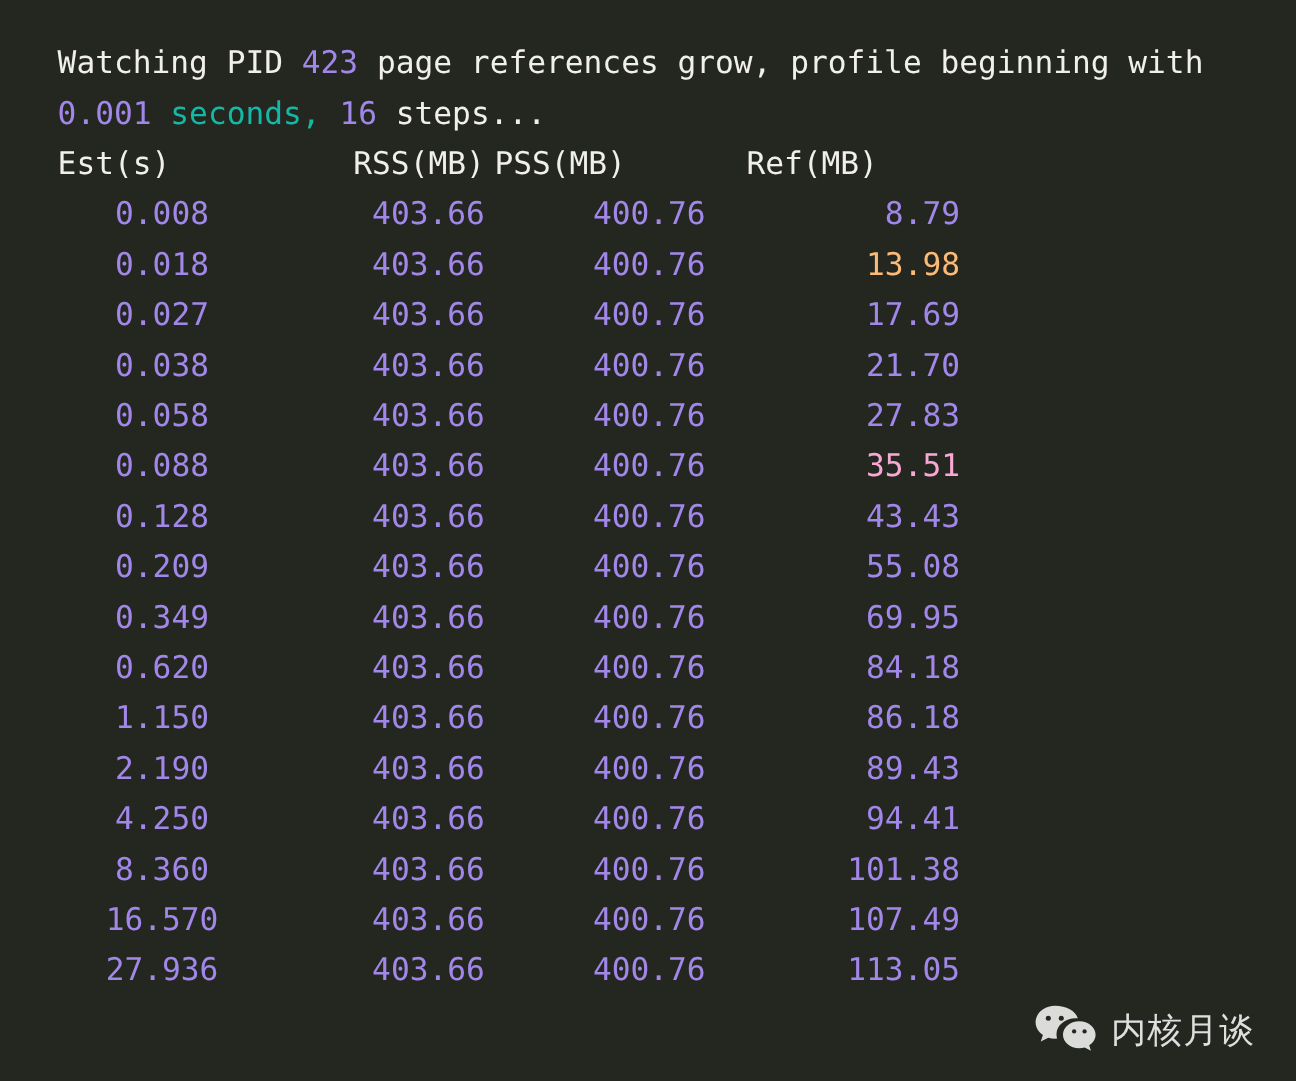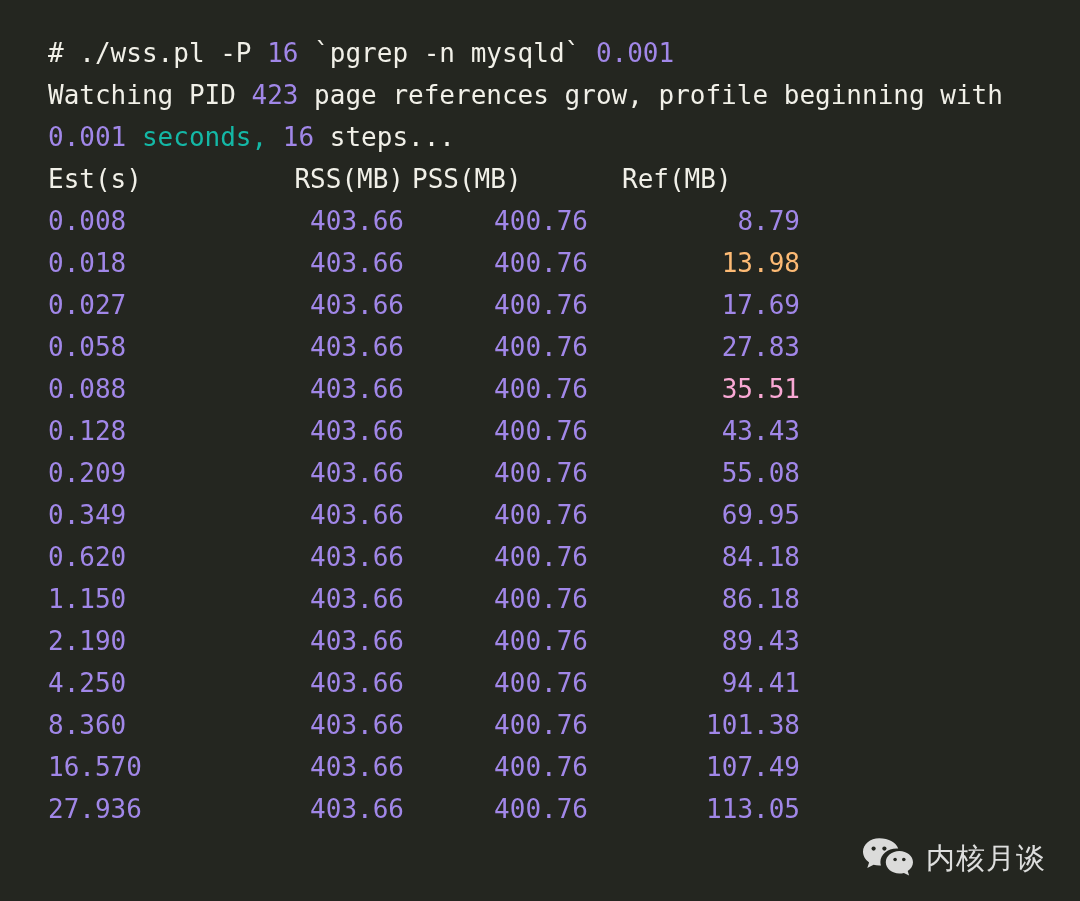--- a/index.html
+++ b/index.html
@@ -44,21 +44,21 @@
     table-layout: fixed;
   }
   table.wss td {
     padding: 0;
     height: 42px;
     line-height: 42px;
     white-space: pre;
     font-family: "DejaVu Sans Mono", "Liberation Mono", monospace;
     font-size: 26px;
   }
-  td.c-est  { width: 174px; text-align: left;  }
+  td.c-est  { width: 174px; text-align: center;  }
   td.c-rss  { width: 180px; text-align: right; }
   td.c-pss  { width: 176px; text-align: right; }
   td.c-ref  { width: 178px; text-align: right; }
 
   thead td { color: #f1f0e8; }
   
   thead td.c-est { text-align: left; }
   thead td.c-rss { text-align: right; padding-left: 2px; }
   thead td.c-pss { text-align: left; padding-left: 8px; }
   thead td.c-ref { text-align: left; padding-left: 34px; }
@@ -84,21 +84,20 @@
   }
   #watermark svg { display: block; }
 </style>
 </head>
 <body style="background: rgb(36, 38, 32);">
 
 <div id="screen" style="background: rgb(36, 38, 32);">
 
   <div id="terminal">
 
-    <div class="line"><span class="plain" style="color: rgb(241, 240, 232);"># </span><span class="plain" style="color: rgb(241, 240, 232);">./wss.pl -P </span><span class="num" style="color: rgb(161, 135, 232);">16</span><span class="plain" style="color: rgb(241, 240, 232);"> `pgrep -n mysqld` </span><span class="num" style="color: rgb(161, 135, 232);">0.001</span></div>
 
     <div class="line"><span class="plain" style="color: rgb(241, 240, 232);">Watching PID </span><span class="num" style="color: rgb(161, 135, 232);">423</span><span class="plain" style="color: rgb(241, 240, 232);"> page references grow, profile beginning with</span></div>
 
     <div class="line"><span class="num" style="color: rgb(161, 135, 232);">0.001</span><span class="plain" style="color: #14b8a6;"> seconds, </span><span class="num" style="color: rgb(161, 135, 232);">16</span><span class="plain" style="color: rgb(241, 240, 232);"> steps...</span></div>
 
     <table class="wss">
       <thead>
         <tr>
           <td class="c-est" style="color: rgb(241, 240, 232);">Est(s)</td>
           <td class="c-rss" style="color: rgb(241, 240, 232);">RSS(MB)</td>
@@ -119,20 +118,26 @@
             <td class="c-pss" style="color: rgb(161, 135, 232);">400.76</td>
             <td class="c-ref" style="color: #fdba74;">13.98</td>
           </tr>
           <tr>
             <td class="c-est" style="color: rgb(161, 135, 232);">0.027</td>
             <td class="c-rss" style="color: rgb(161, 135, 232);">403.66</td>
             <td class="c-pss" style="color: rgb(161, 135, 232);">400.76</td>
             <td class="c-ref" style="color: rgb(161, 135, 232);">17.69</td>
           </tr>
           <tr>
+            <td class="c-est" style="color: rgb(161, 135, 232);">0.038</td>
+            <td class="c-rss" style="color: rgb(161, 135, 232);">403.66</td>
+            <td class="c-pss" style="color: rgb(161, 135, 232);">400.76</td>
+            <td class="c-ref" style="color: rgb(161, 135, 232);">21.70</td>
+          </tr>
+          <tr>
             <td class="c-est" style="color: rgb(161, 135, 232);">0.058</td>
             <td class="c-rss" style="color: rgb(161, 135, 232);">403.66</td>
             <td class="c-pss" style="color: rgb(161, 135, 232);">400.76</td>
             <td class="c-ref" style="color: rgb(161, 135, 232);">27.83</td>
           </tr>
           <tr>
             <td class="c-est" style="color: rgb(161, 135, 232);">0.088</td>
             <td class="c-rss" style="color: rgb(161, 135, 232);">403.66</td>
             <td class="c-pss" style="color: rgb(161, 135, 232);">400.76</td>
             <td class="c-ref" style="color: #f9a8d4;">35.51</td>

